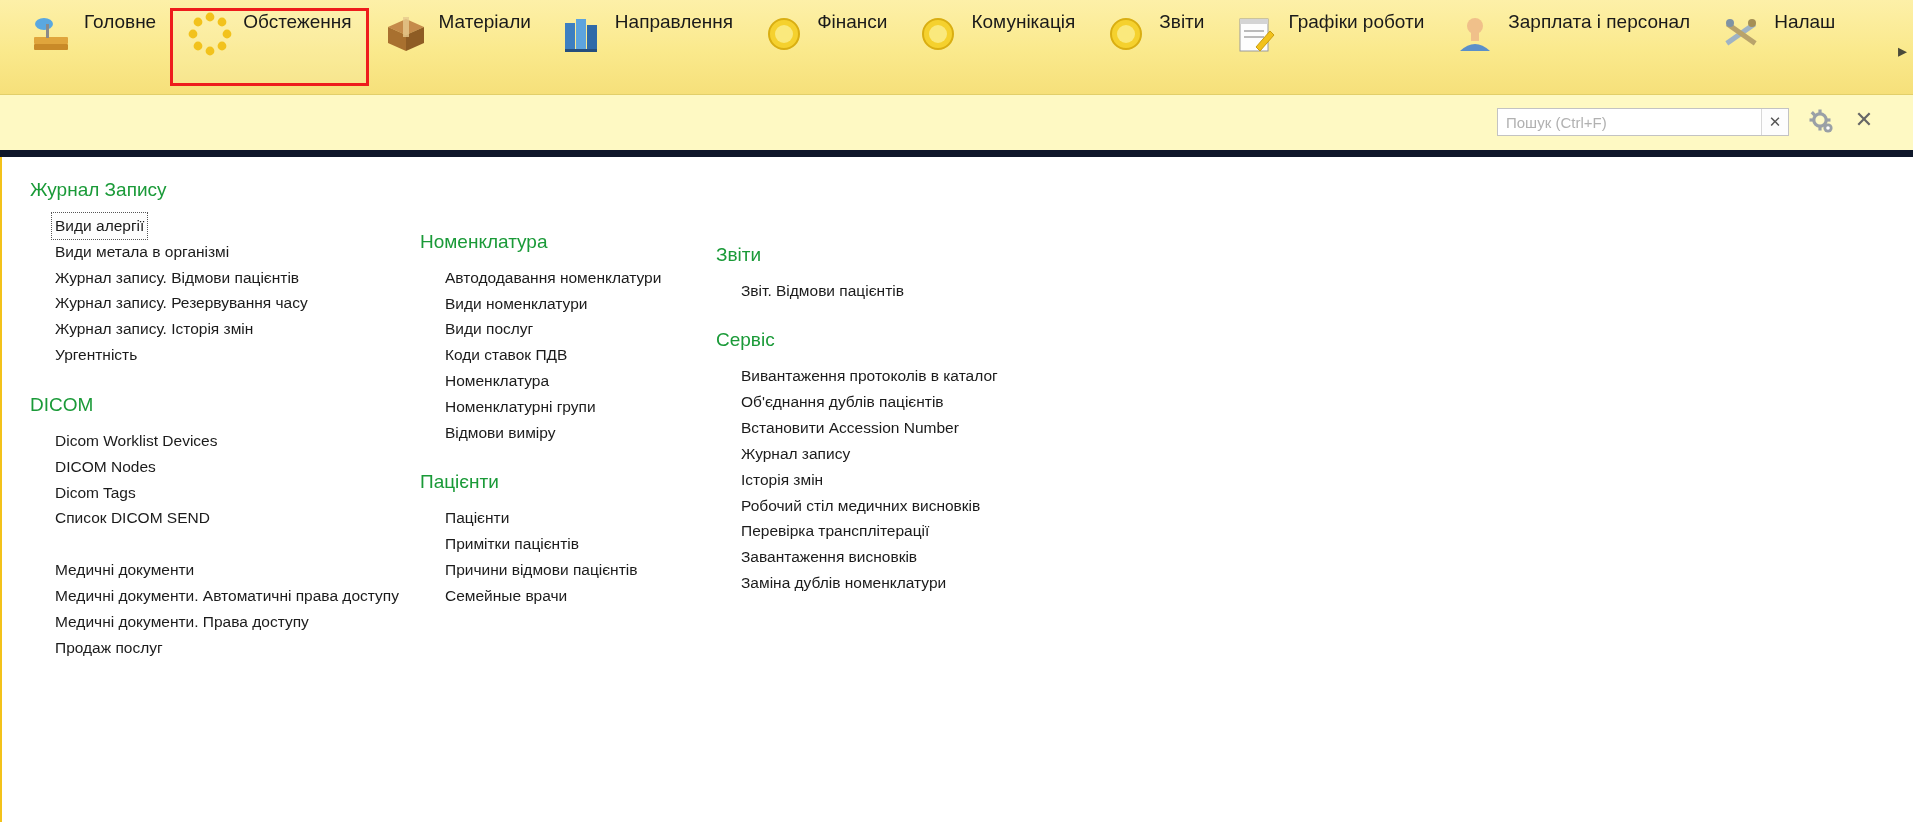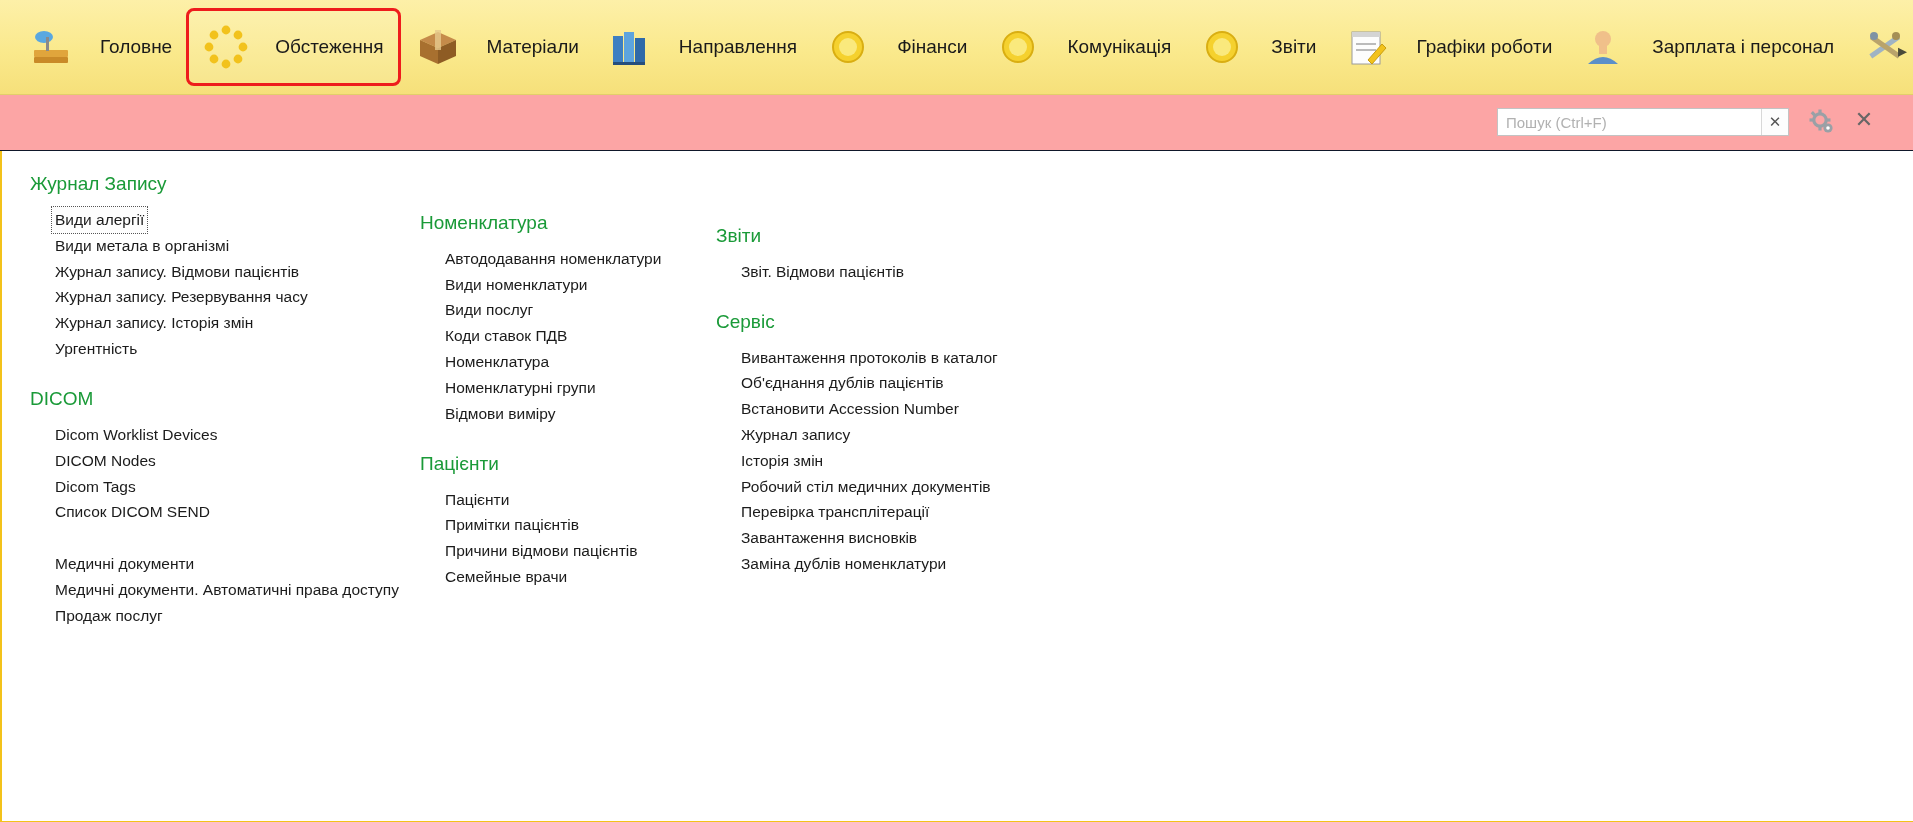--- a/index.html
+++ b/index.html
@@ -22,59 +22,58 @@
     background: linear-gradient(to bottom, #fdf0a8 0%, #fae98c 55%, #f6e07a 100%);
     border-bottom: 1px solid #e2cf6a;
     display: flex;
     align-items: center;
     padding-left: 14px;
     box-sizing: border-box;
     overflow: hidden;
   }
   .ribbon-item {
     display: flex;
-    align-items: center;
+    align-items: flex-start;
     height: 72px;
     padding: 0 14px;
     box-sizing: border-box;
     cursor: default;
     white-space: nowrap;
-    gap: 16px;
   }
   .ribbon-item .ic {
     width: 46px;
     height: 46px;
     margin-right: 10px;
     flex: 0 0 auto;
     display: block;
   }
   .ribbon-item .lbl {
     font-size: 19px;
     color: #1a1a1a;
   }
   .ribbon-item.selected {
     border: 3px solid #ee1c1c;
     background: rgba(255,255,255,0.12);
-    border-radius: 8px;
+    border-radius: 0;
     height: 78px;
   }
   .ribbon-more {
     position: absolute;
     right: 6px;
     top: 40px;
     font-size: 18px;
     color: #4a4a3a;
   }
 
   
   .searchrow {
     height: 55px;
     position: relative;
-    background: #fca5a5;
-    border-bottom: 1px solid #0f172a;
+    background: #fef9c3;
+    border-bottom: 7px solid #0f172a;
   }
   .search-box {
     position: absolute;
     right: 124px;
     top: 13px;
     width: 292px;
     height: 28px;
     border: 1px solid #c3c3c3;
     background: #fff;
     box-sizing: border-box;
@@ -352,20 +351,21 @@
         <div class="group-title">DICOM</div>
         <a class="link" href="#">Dicom Worklist Devices</a>
         <a class="link" href="#">DICOM Nodes</a>
         <a class="link" href="#">Dicom Tags</a>
         <a class="link" href="#">Список DICOM SEND</a>
       </div>
 
       <div class="group">
         <a class="link" href="#">Медичні документи</a>
         <a class="link" href="#">Медичні документи. Автоматичні права доступу</a>
+        <a class="link" href="#">Медичні документи. Права доступу</a>
         <a class="link" href="#">Продаж послуг</a>
       </div>
     </div>
 
     <div class="col col-2">
 
       <div class="group">
         <div class="group-title">Номенклатура</div>
         <a class="link" href="#">Автододавання номенклатури</a>
         <a class="link" href="#">Види номенклатури</a>
@@ -392,21 +392,21 @@
         <a class="link" href="#">Звіт. Відмови пацієнтів</a>
       </div>
 
       <div class="group">
         <div class="group-title">Сервіс</div>
         <a class="link" href="#">Вивантаження протоколів в каталог</a>
         <a class="link" href="#">Об'єднання дублів пацієнтів</a>
         <a class="link" href="#">Встановити Accession Number</a>
         <a class="link" href="#">Журнал запису</a>
         <a class="link" href="#">Історія змін</a>
-        <a class="link" href="#">Робочий стіл медичних документів</a>
+        <a class="link" href="#">Робочий стіл медичних висновків</a>
         <a class="link" href="#">Перевірка трансплітерації</a>
         <a class="link" href="#">Завантаження висновків</a>
         <a class="link" href="#">Заміна дублів номенклатури</a>
       </div>
     </div>
 
   </div>
   <div class="bottom-rule"></div>
 </div>
 

